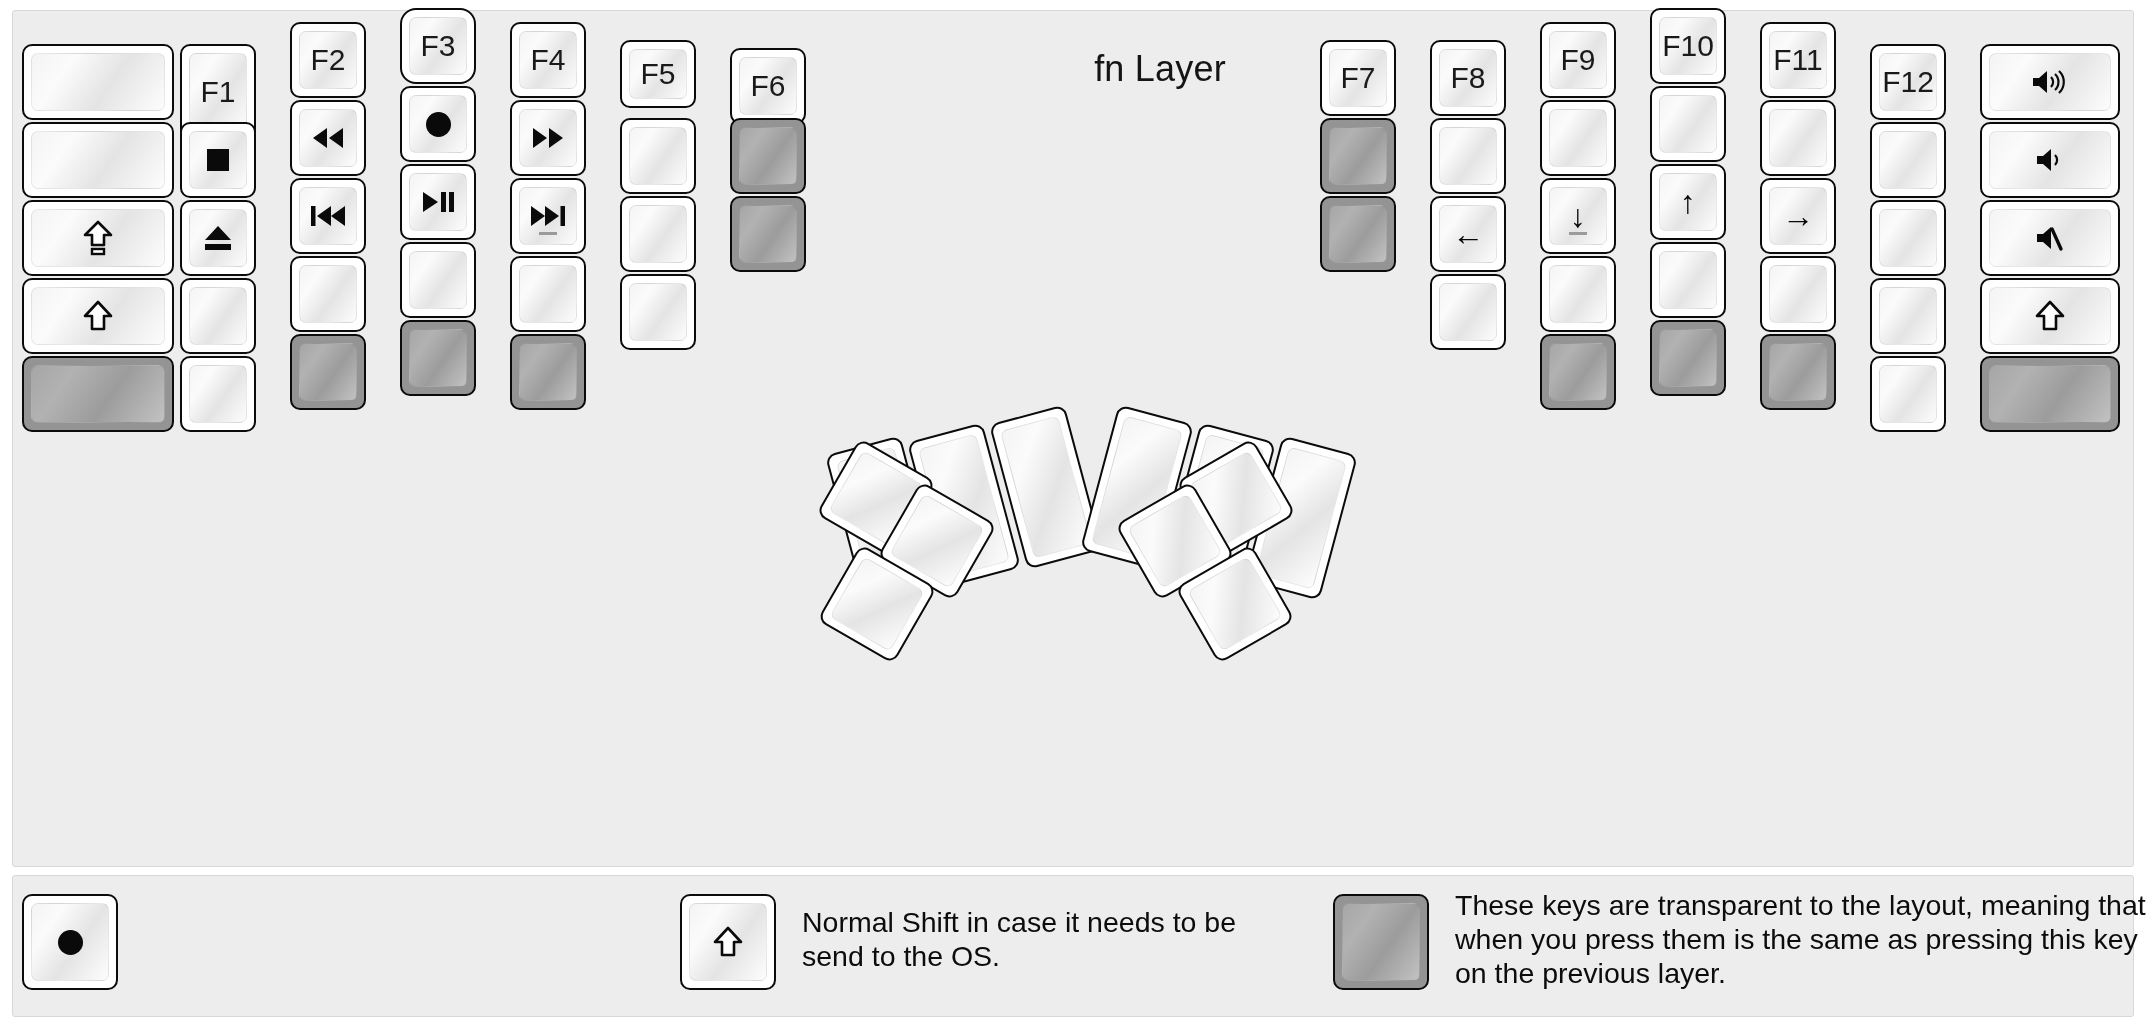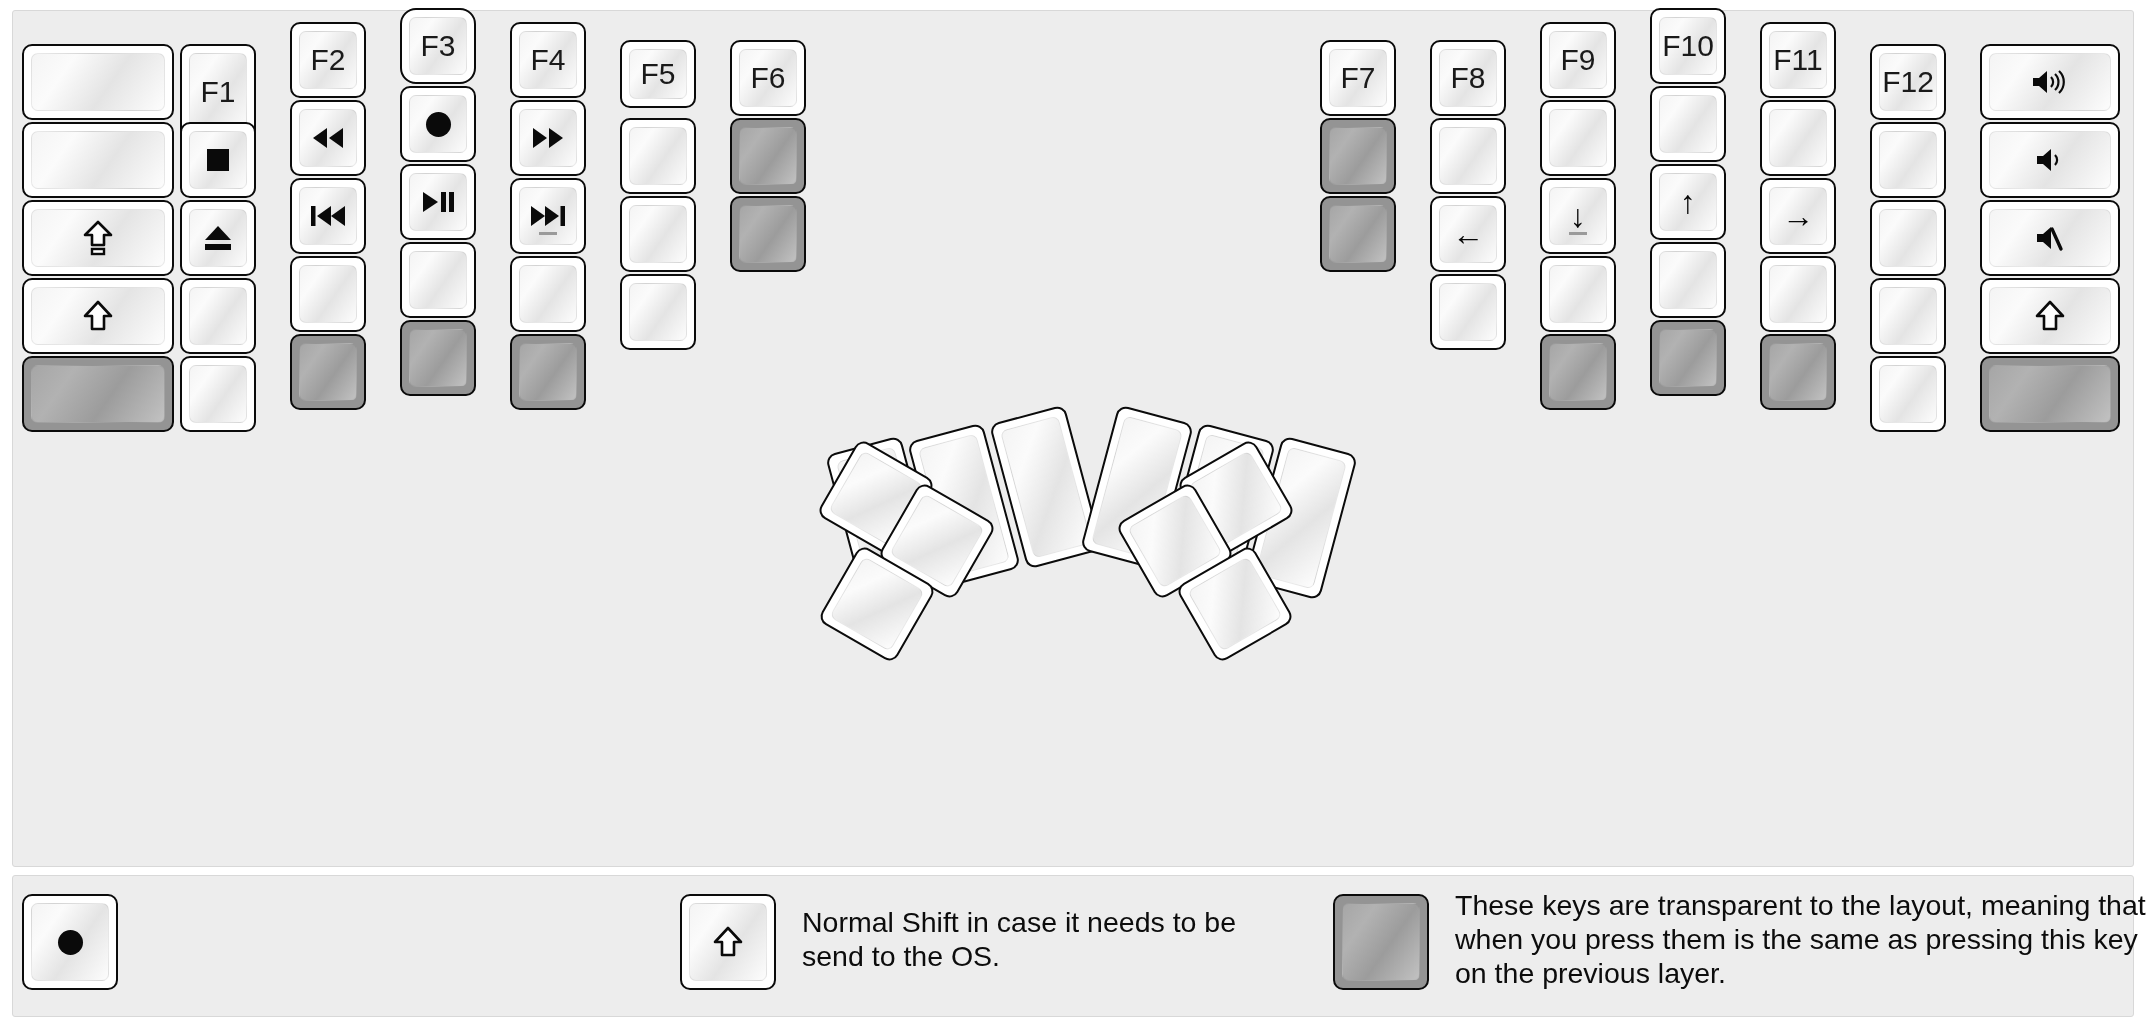--- a/index.html
+++ b/index.html
@@ -108,20 +108,21 @@
   #legend-3 { left: 1333px; width: 840px; }
 </style>
 </head>
 <body>
 
 <div id="root">
 
   <div class="panel" id="board-panel"></div>
   <div class="panel" id="legend-panel"></div>
 
+  <div id="title">fn Layer</div>
 
   <div id="keys-layer">
       <div class="key" style="left: 22px; top: 44px; width: 152px; height: 76px;">
         <div class="cap"></div>
       </div>
       <div class="key" style="left: 22px; top: 122px; width: 152px; height: 76px;">
         <div class="cap"></div>
       </div>
       <div class="key" style="left: 22px; top: 200px; width: 152px; height: 76px;">
         <div class="cap">
@@ -270,21 +271,21 @@
       </div>
       <div class="key" style="left: 620px; top: 118px; width: 76px; height: 76px;">
         <div class="cap"></div>
       </div>
       <div class="key" style="left: 620px; top: 196px; width: 76px; height: 76px;">
         <div class="cap"></div>
       </div>
       <div class="key" style="left: 620px; top: 274px; width: 76px; height: 76px;">
         <div class="cap"></div>
       </div>
-      <div class="key" style="left: 730px; top: 40px; width: 76px; height: 76px;">
+      <div class="key" style="left: 730px; top: 48px; width: 76px; height: 76px;">
         <div class="cap">
           <span class="glyph fnlabel">F6</span>
         </div>
       </div>
       <div class="key trans" style="left: 730px; top: 118px; width: 76px; height: 76px;">
         <div class="cap"></div>
       </div>
       <div class="key trans" style="left: 730px; top: 196px; width: 76px; height: 76px;">
         <div class="cap"></div>
       </div>

